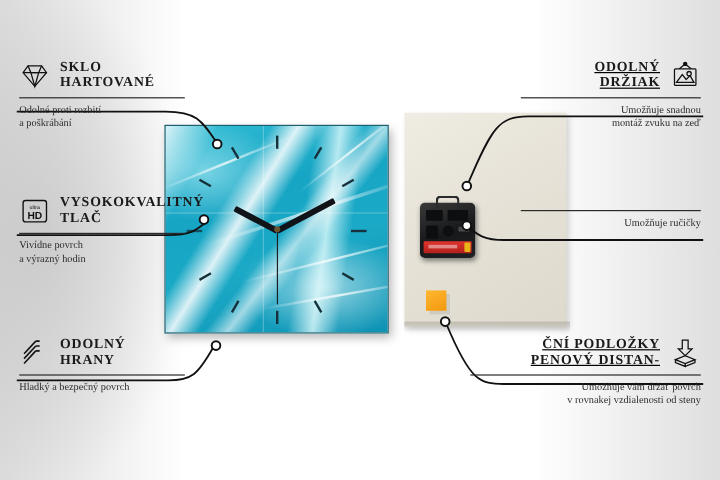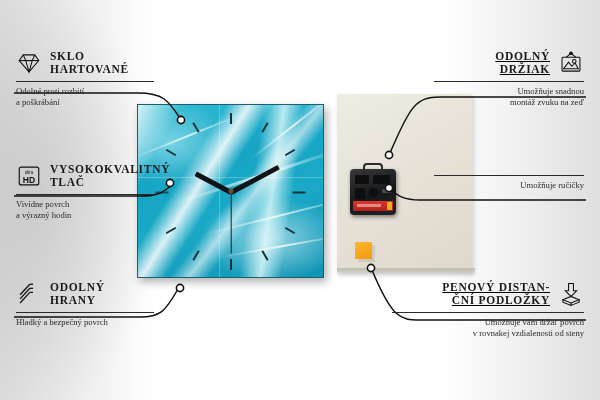--- a/index.html
+++ b/index.html
@@ -234,22 +234,22 @@
   </div>
 
   <div class="feat right" style="left:404px;top:170px;">
     <div class="rule"></div>
     <div class="d">Umožňuje ručičky</div>
   </div>
 
   <div class="feat right" style="left:392px;top:281px;width:192px;">
     <div class="head">
       <div class="titles">
+        <span class="t">ČNÍ PODLOŽKY</span>
         <span class="t">PENOVÝ DISTAN-</span>
-        <span class="t">ČNÍ PODLOŽKY</span>
       </div>
       <svg class="icon" viewBox="0 0 32 32">
         <g stroke="#111" stroke-width="1.3" fill="none">
           <path d="M13 3 h6 v9 h4 l-7 7 l-7 -7 h4 Z"></path>
           <path d="M6 23 l10 -4 l10 4 l-10 4 Z"></path>
           <path d="M6 23 v3 l10 4 v-3 M26 23 v3 l-10 4"></path>
         </g>
       </svg>
     </div>
     <div class="rule" style="width:192px;"></div>

